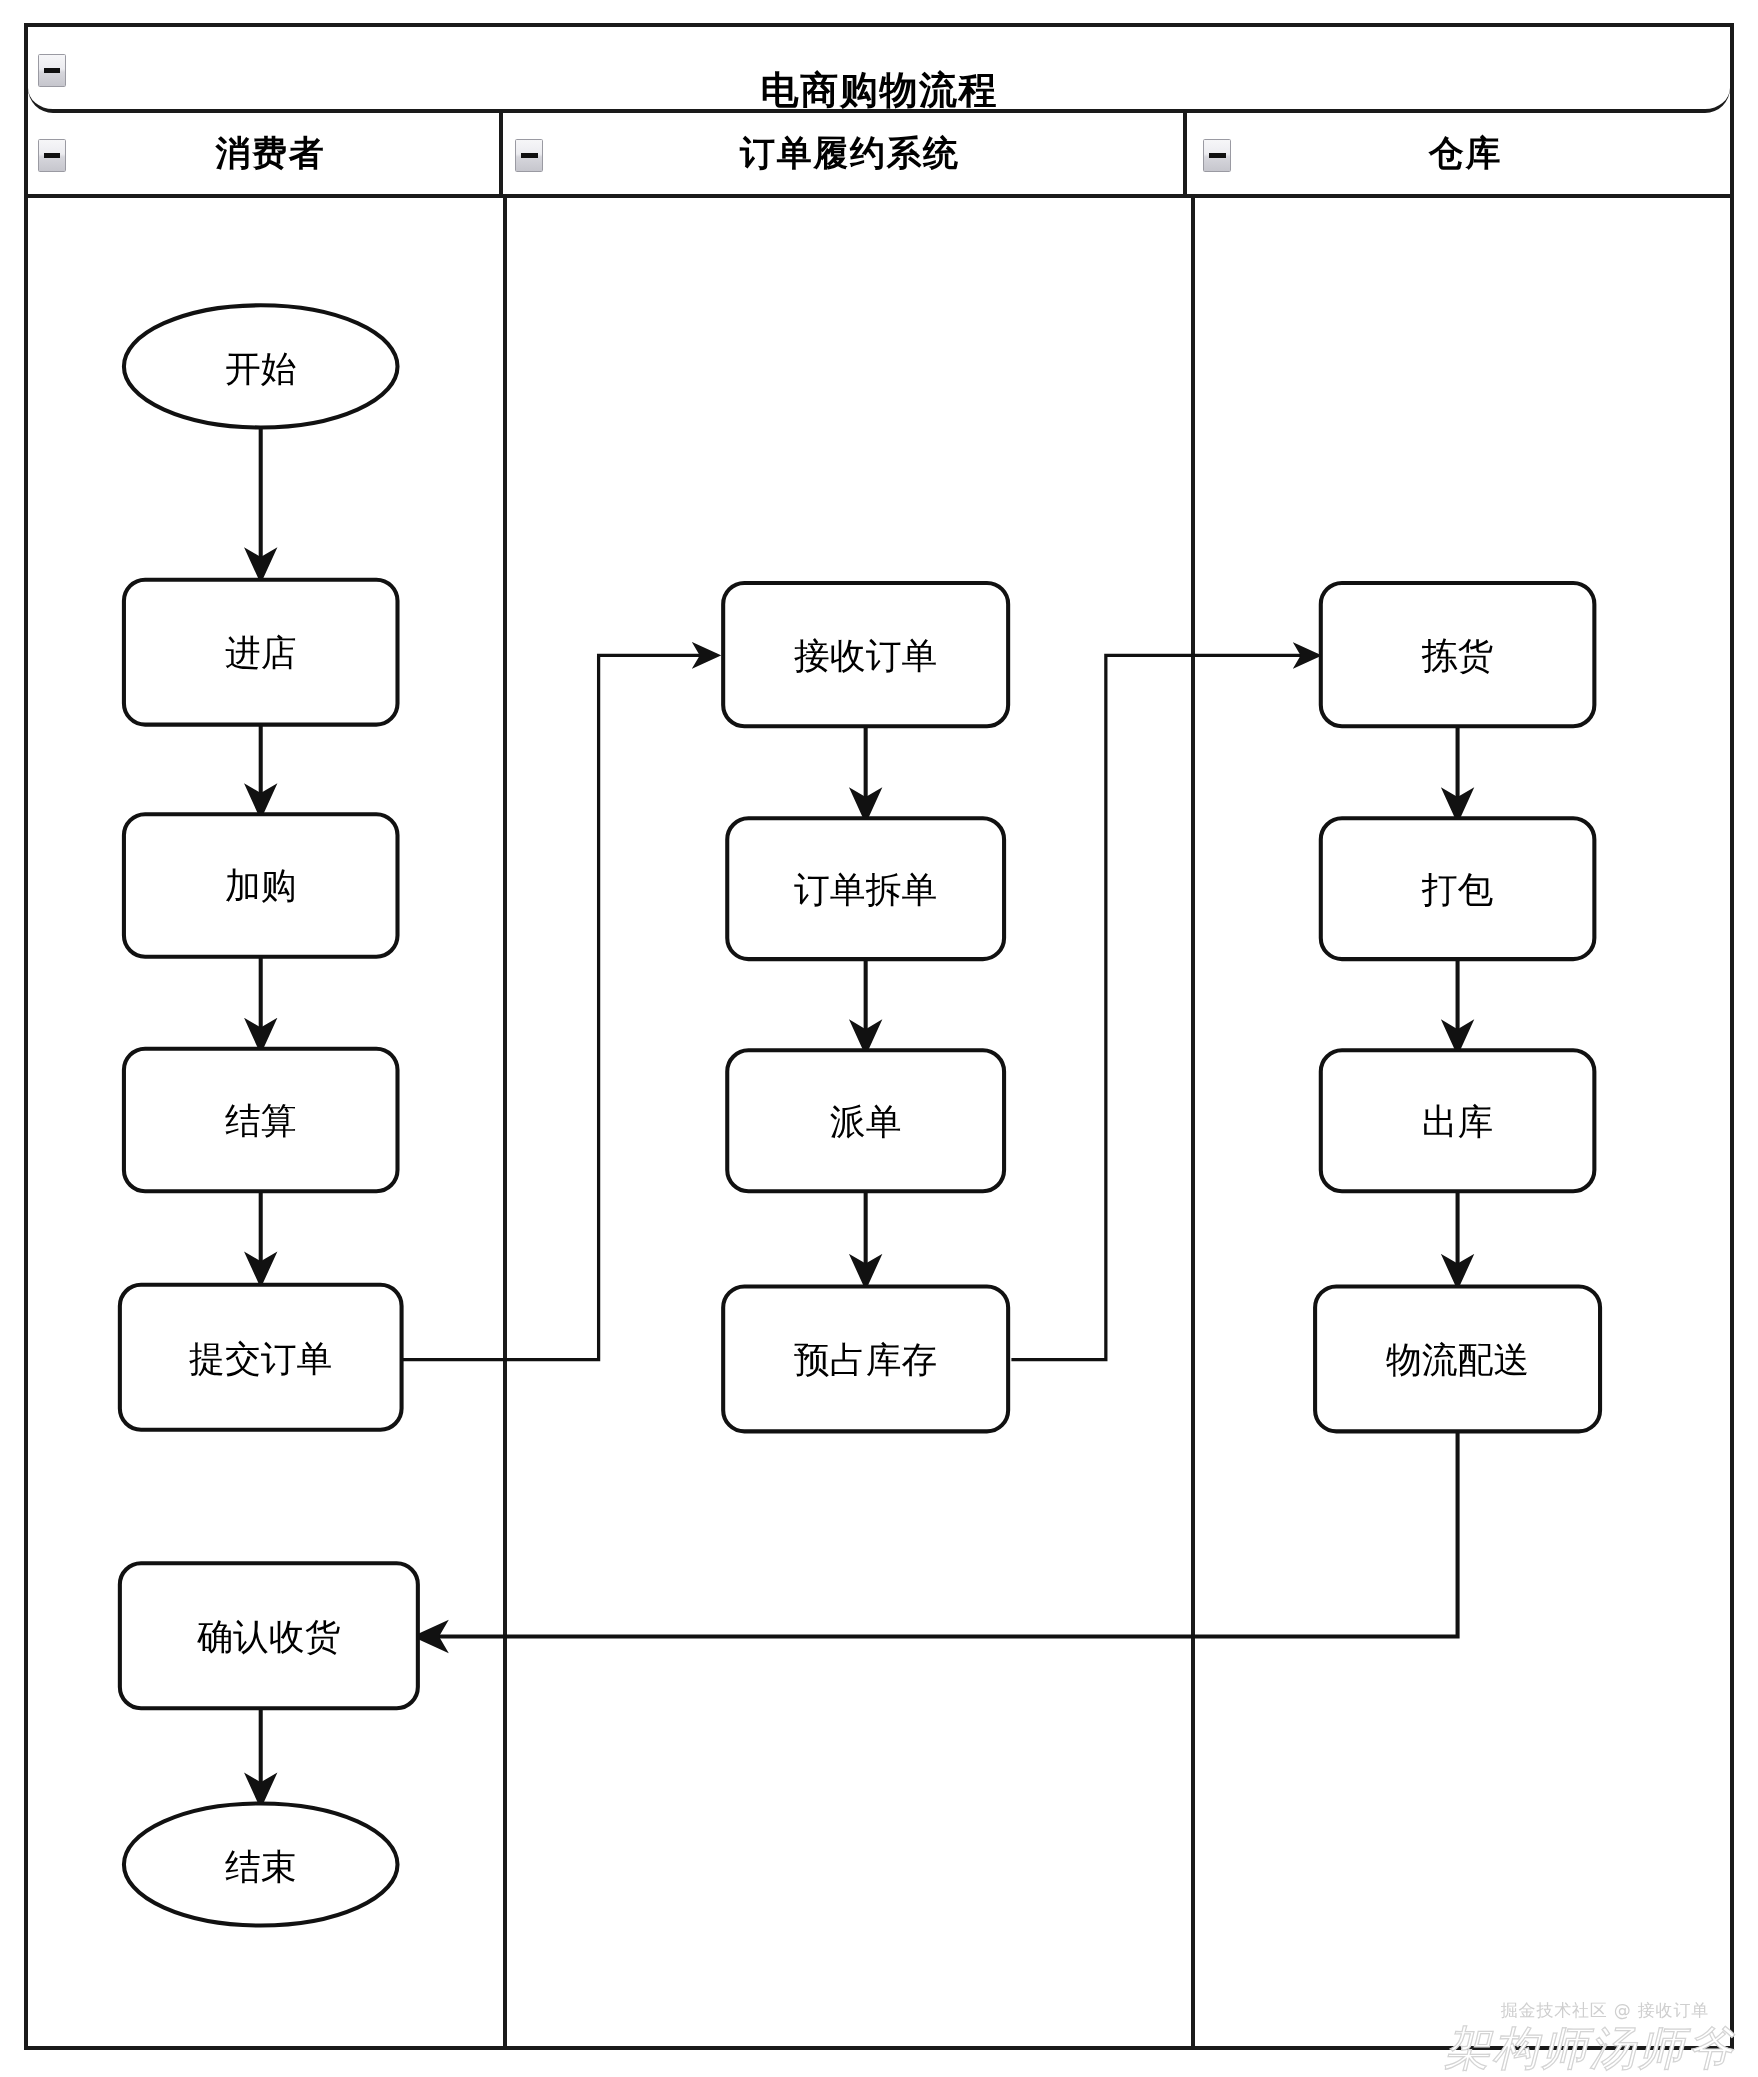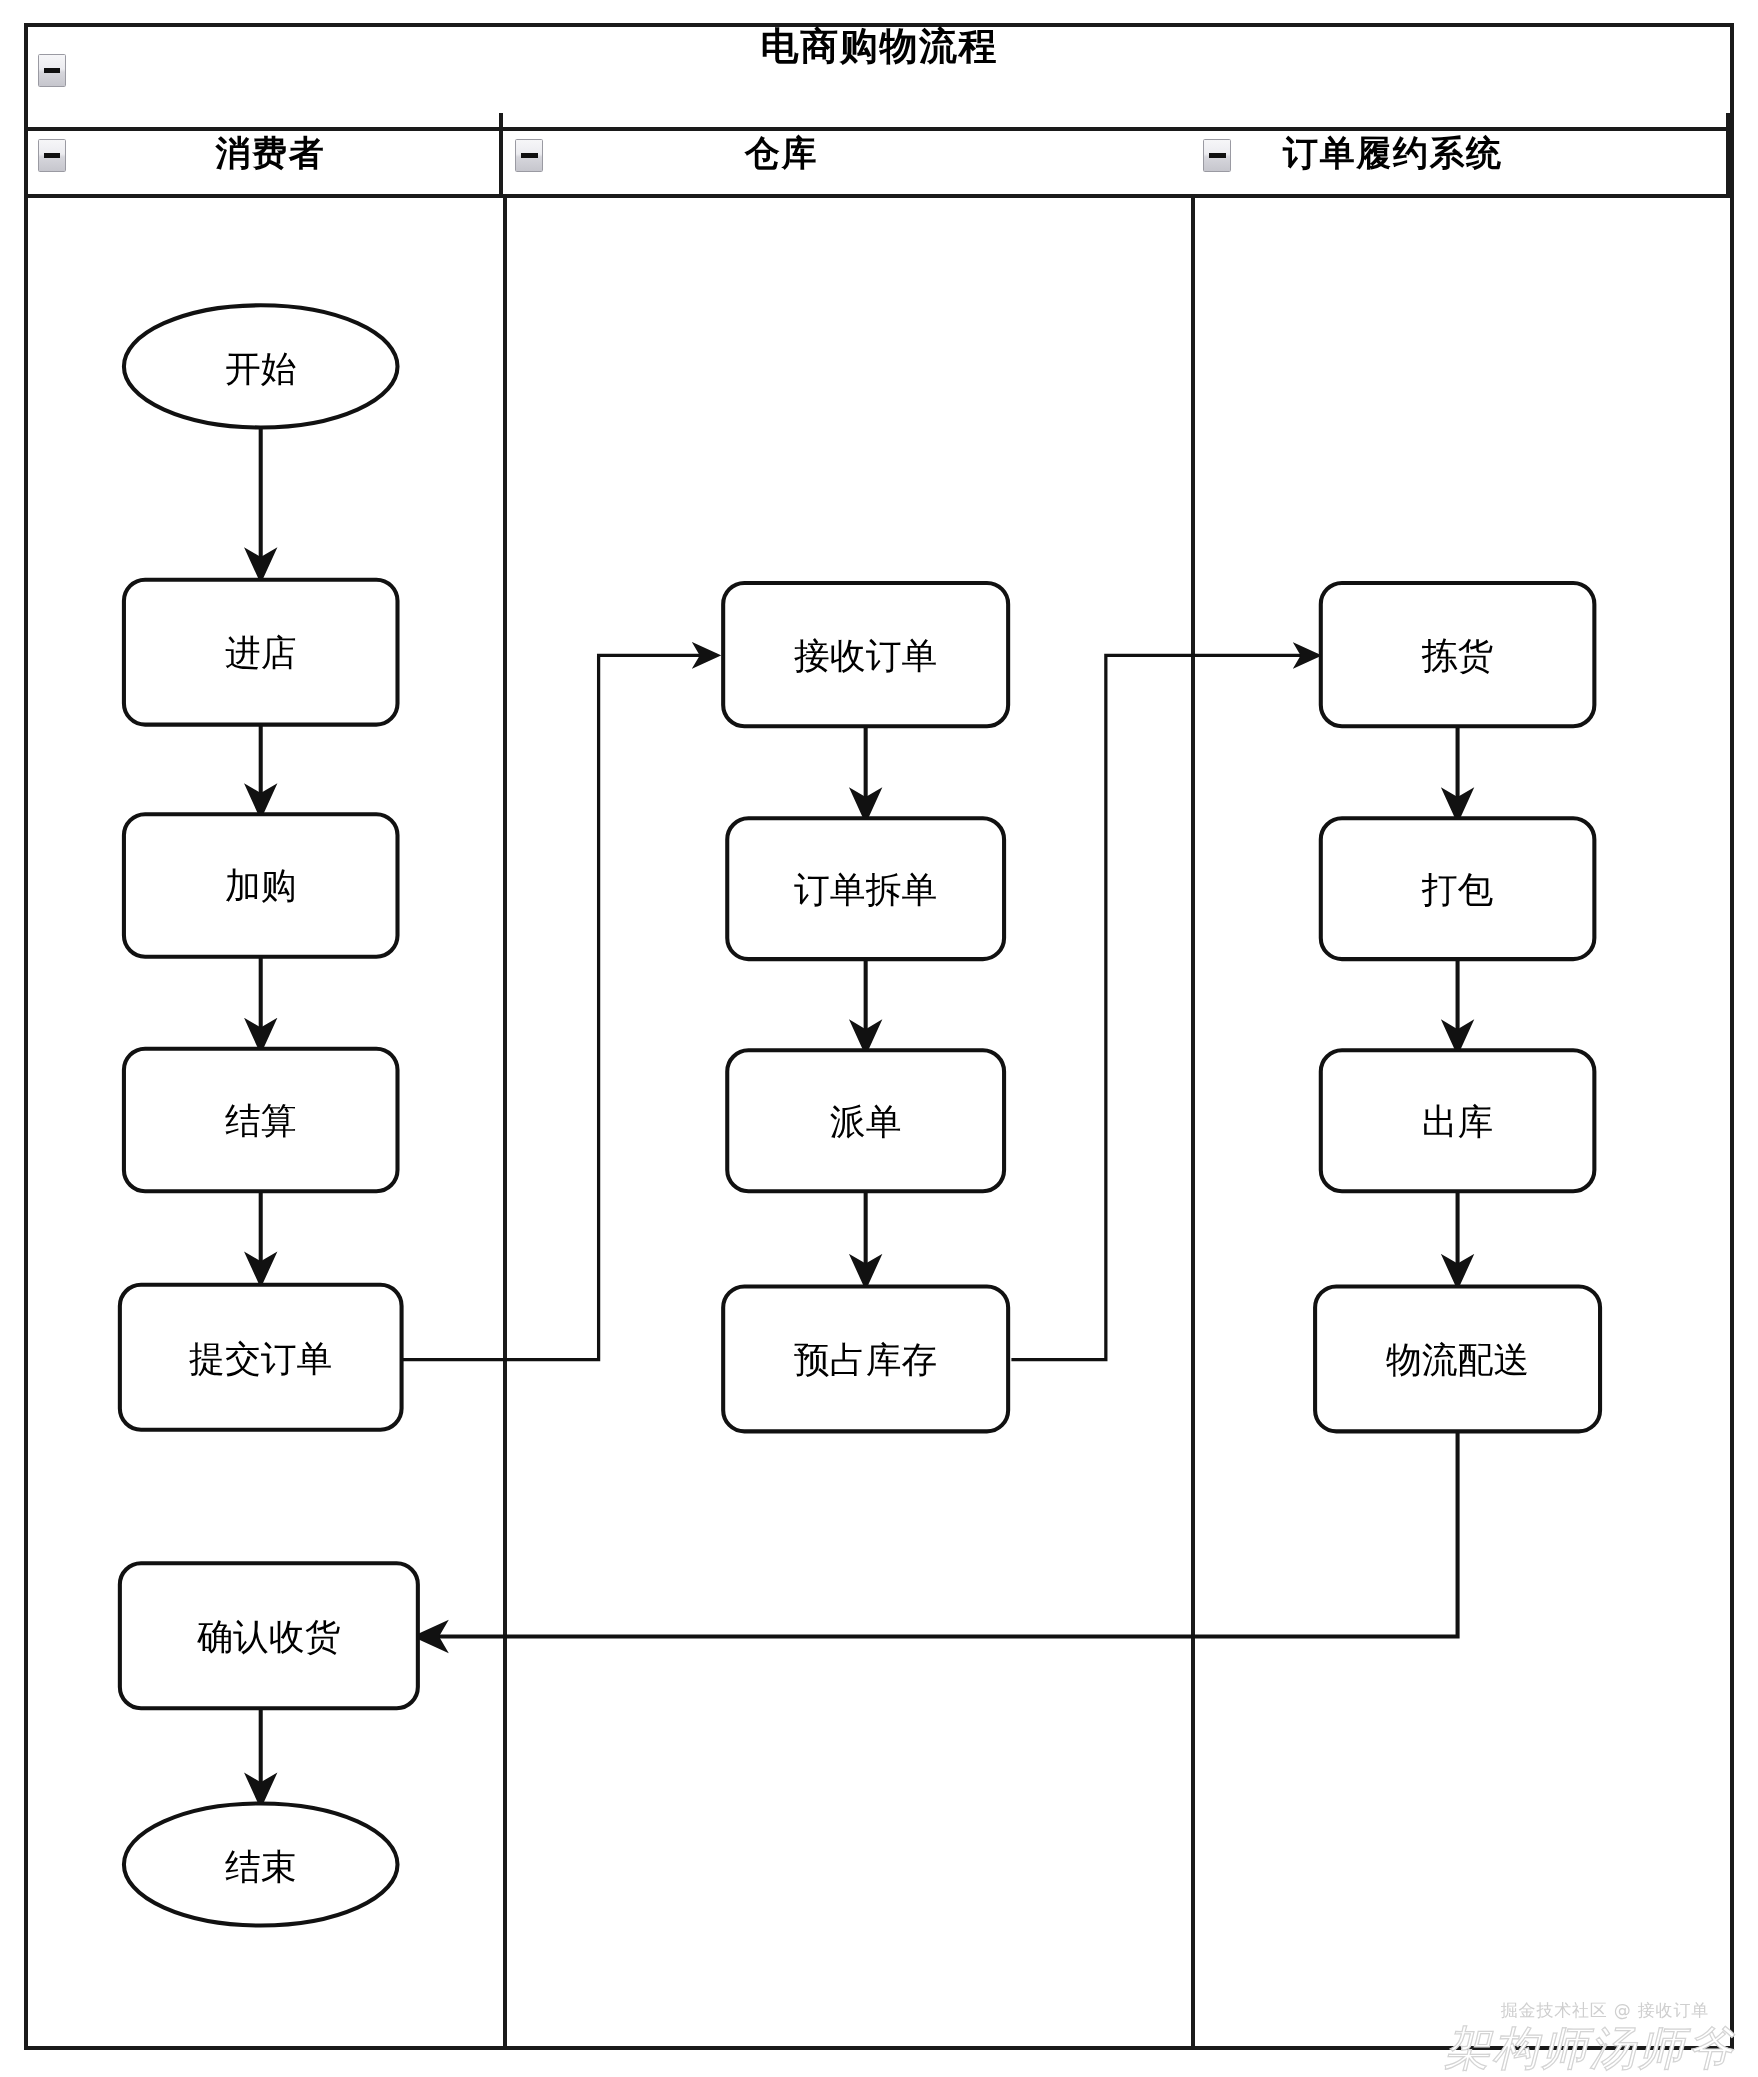--- a/index.html
+++ b/index.html
@@ -22,26 +22,27 @@
     left:24.4px; top:23px;
     width:1710px; height:2027px;
     border:4.9px solid #1a1a1a;
     box-sizing:border-box;
     background:#ffffff;
   }
   .pool-title-band{
     position:absolute;
     left:0; top:0;
     width:100%;
-    height:104px;
+    height:86px;
     border-bottom:4.9px solid #1a1a1a;
     box-sizing:border-box;
     display:flex;
-    align-items:flex-start;
+    align-items:flex-end;
     justify-content:center;
+    border-radius:25px;
   }
   .pool-title{
     font-size:38px;
     font-weight:bold;
     color:#000000;
     letter-spacing:1.6px;
     line-height:1;
   }
   .lane-head-band{
     position:absolute;
@@ -158,25 +159,25 @@
   <div class="pool">
 
     <div class="pool-title-band">
       <span class="pool-title">电商购物流程</span>
     </div>
 
     <div class="lane-head-band">
       <div class="lane-head l1">
         <span class="lane-head-label">消费者</span>
       </div>
+      <div class="lane-head l2">
+        <span class="lane-head-label">订单履约系统</span>
+      </div>
       <div class="lane-head l3">
         <span class="lane-head-label">仓库</span>
-      </div>
-      <div class="lane-head l2">
-        <span class="lane-head-label">订单履约系统</span>
       </div>
     </div>
 
     <div class="lane-sep s1"></div>
     <div class="lane-sep s2"></div>
 
     <div class="collapse-btn cb-pool">
       <span class="minus"></span>
     </div>
     <div class="collapse-btn cb-l1">

